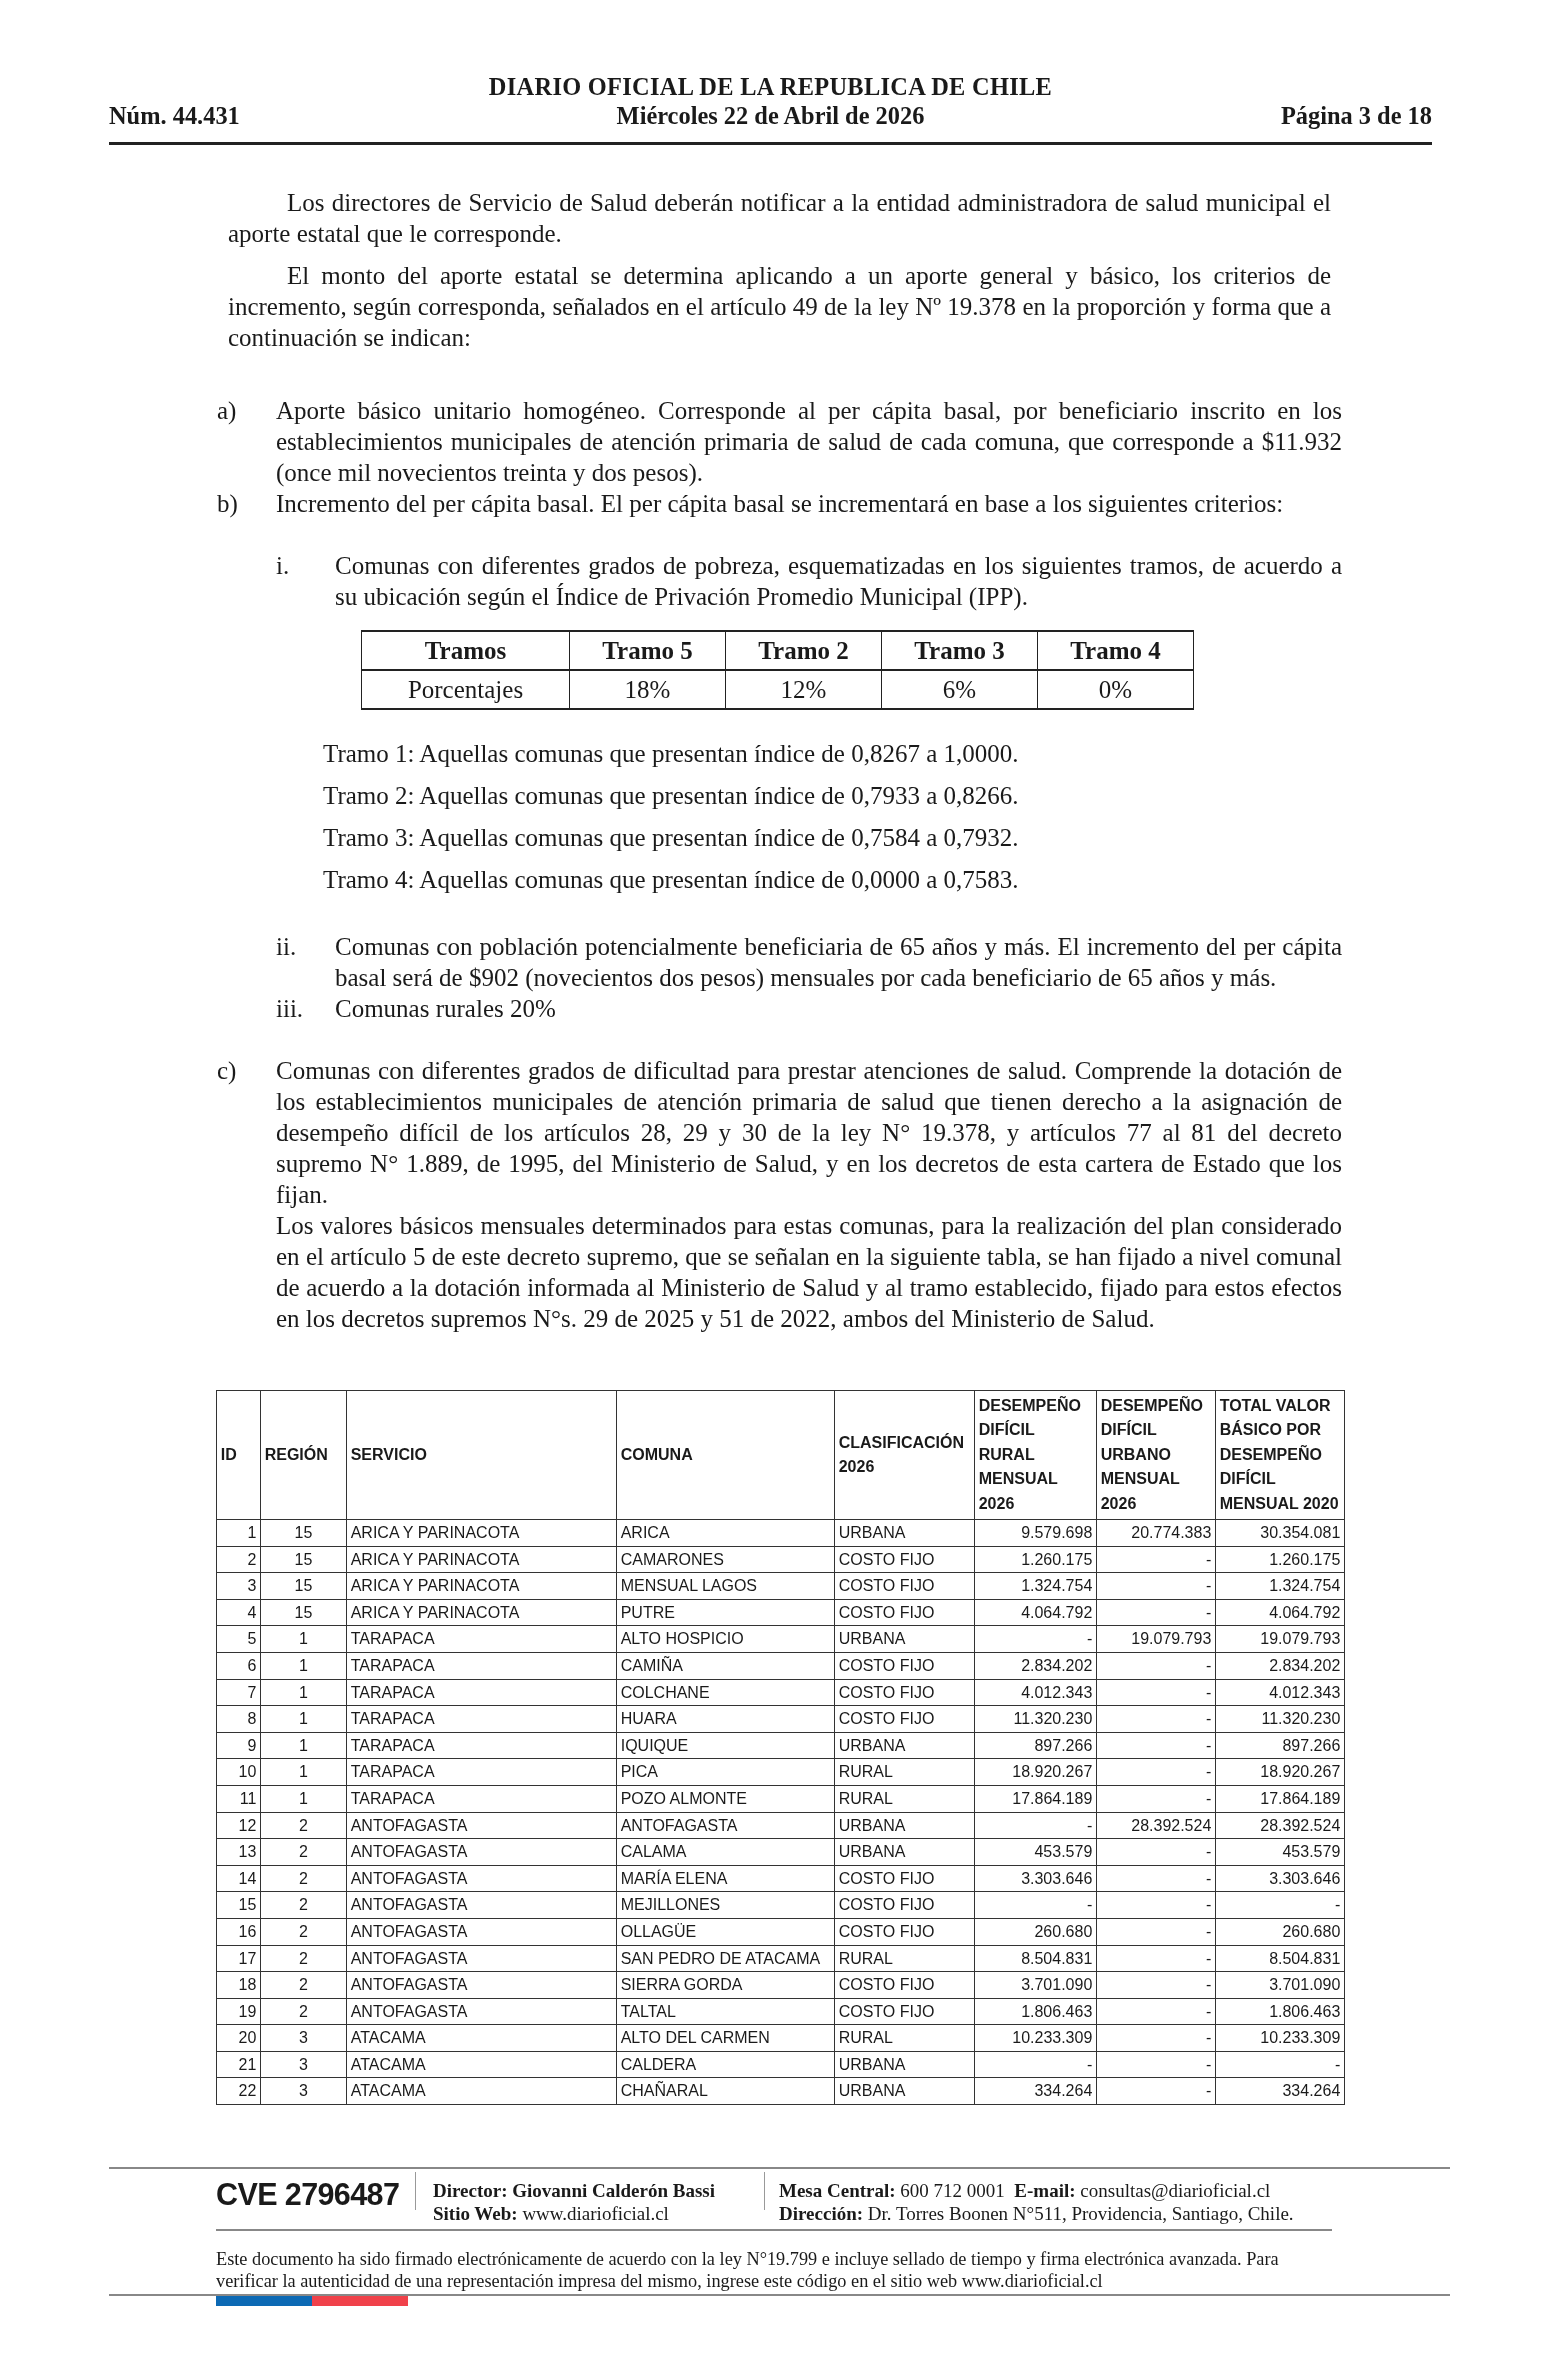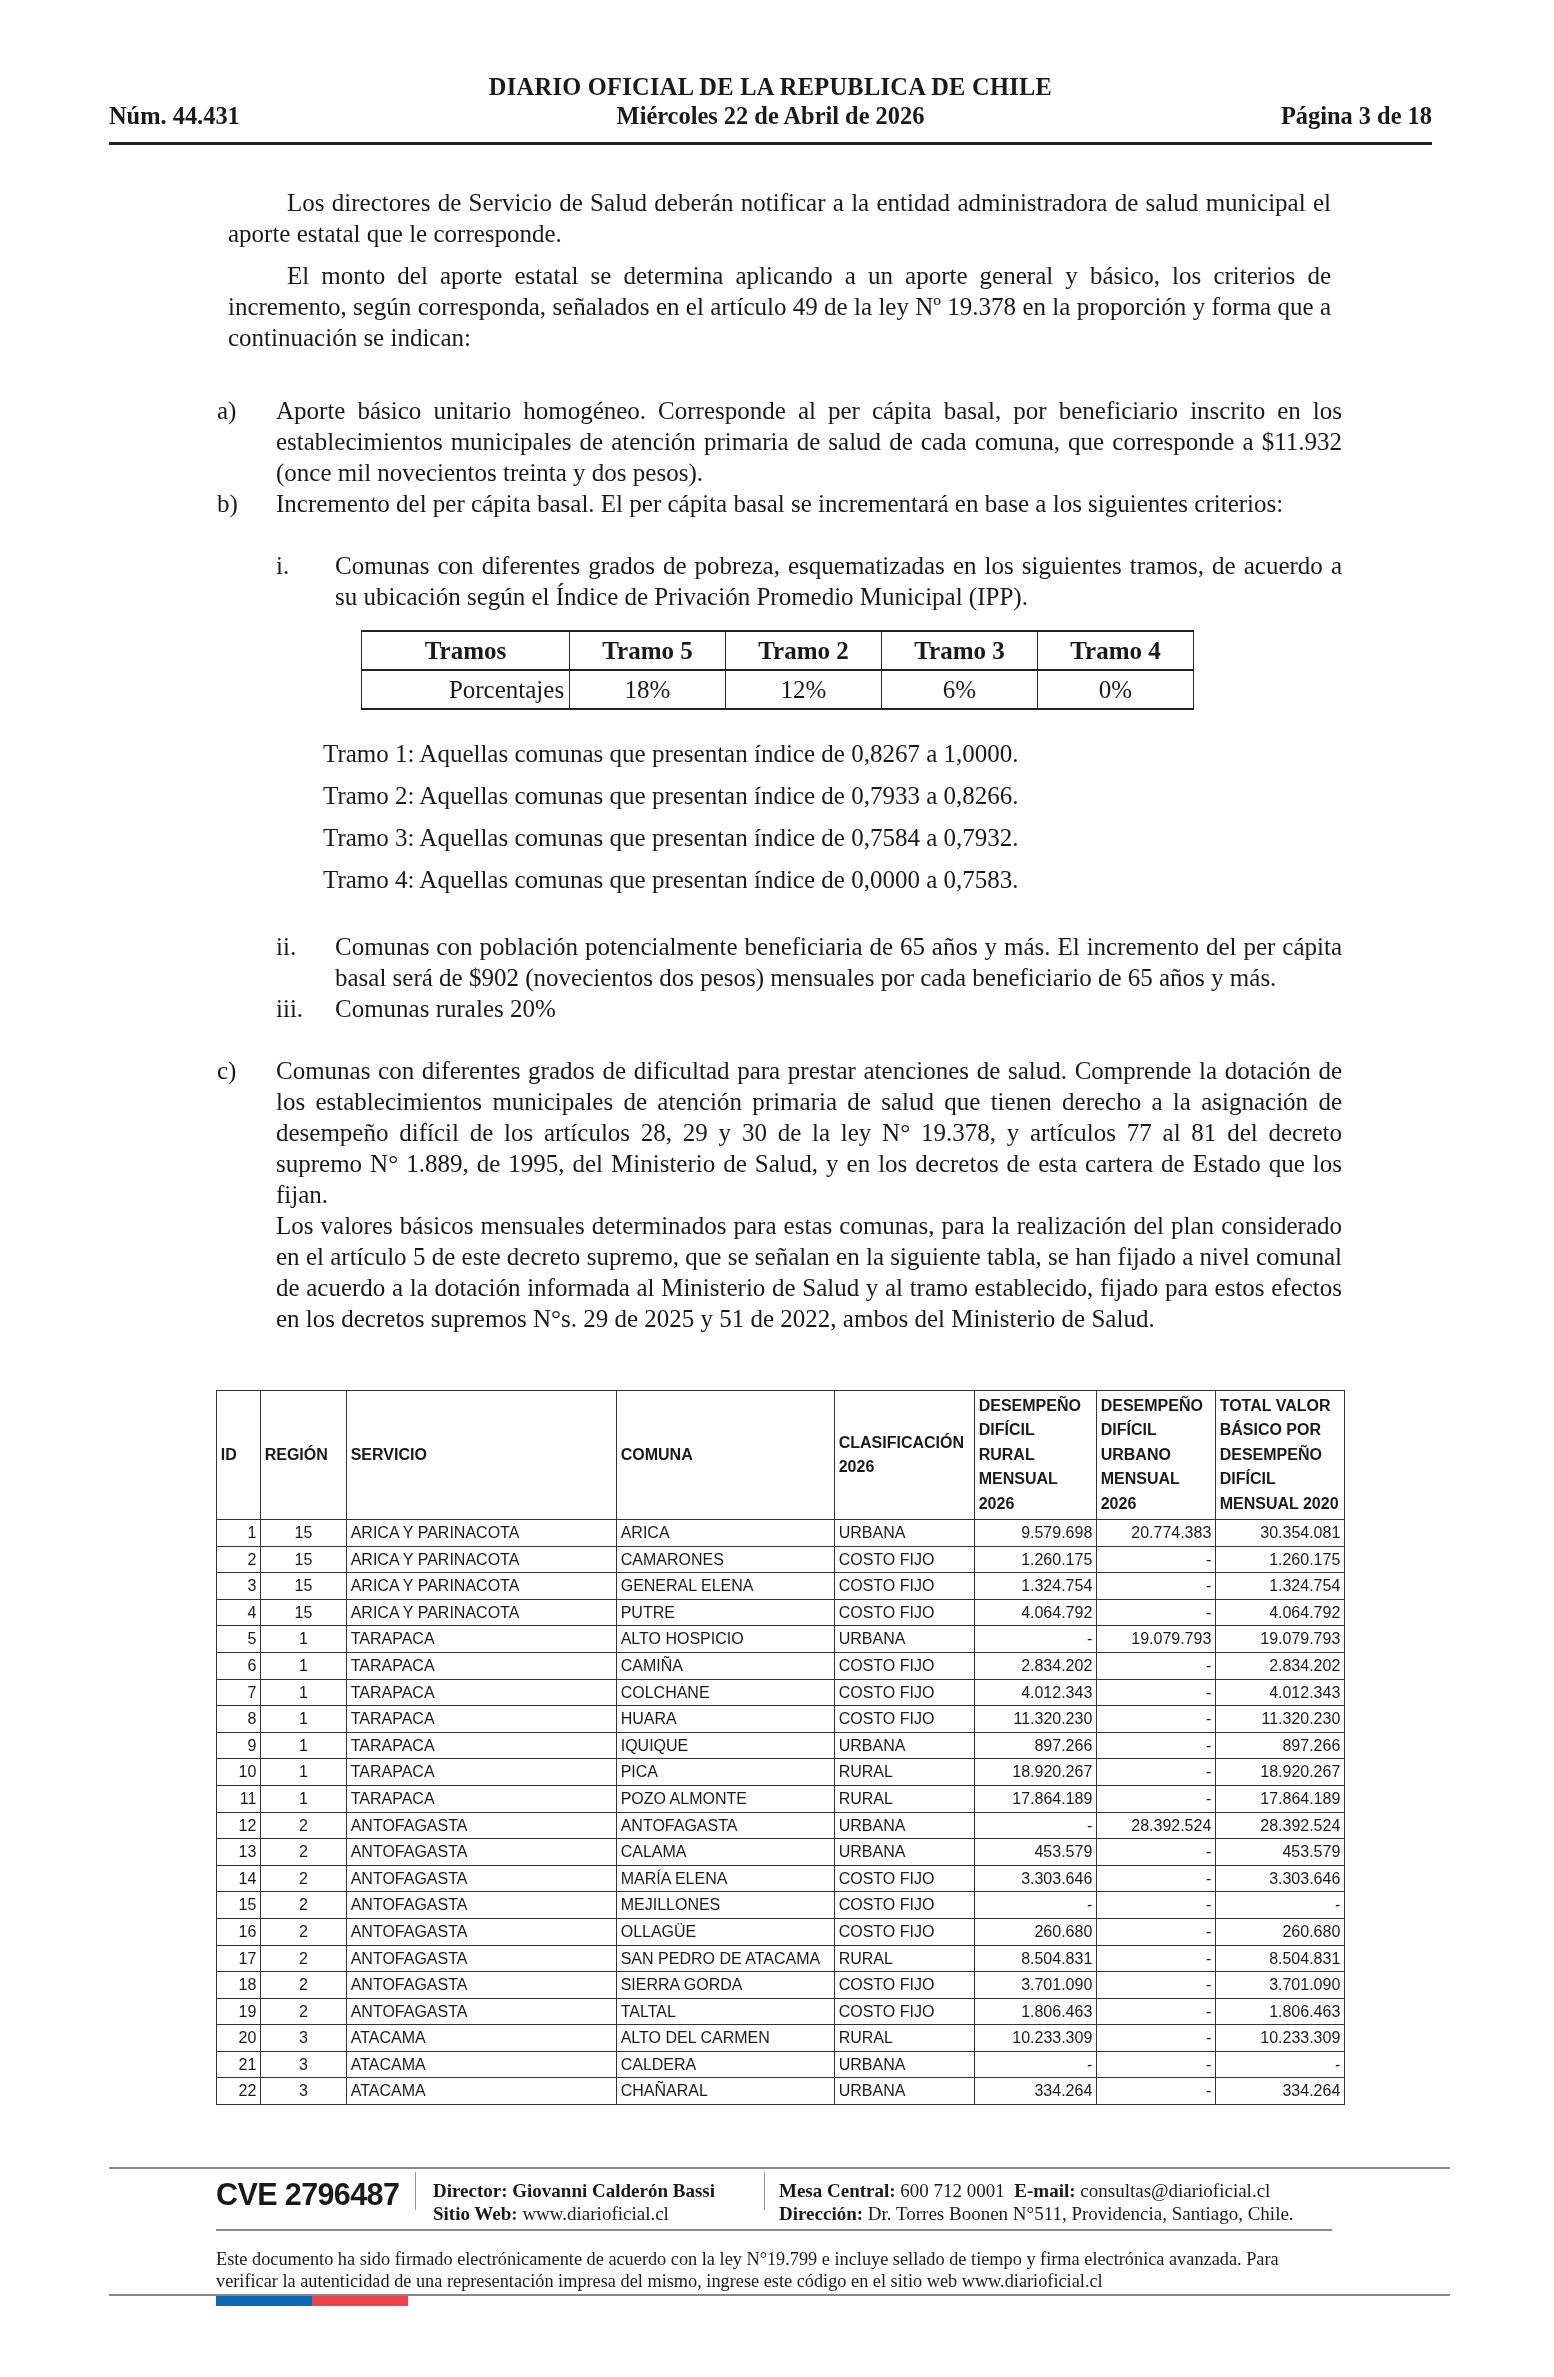--- a/index.html
+++ b/index.html
@@ -29,21 +29,21 @@
   .gap-m { height: 24.4px; }
 
   
   .tramos-wrap { padding-left: 144px; margin-top: 18.3px; margin-bottom: 28px; }
   table.tramos { border-collapse: collapse; font-size: 25px; }
   table.tramos th, table.tramos td { border: 1.2px solid #222; height: 37px; padding: 0 4.9px; }
   table.tramos thead tr { border-top: 2.4px solid #222; border-bottom: 2.4px solid #222; }
   table.tramos tbody tr { border-bottom: 2.4px solid #222; }
   table.tramos th { font-weight: bold; text-align: center; }
   table.tramos td { text-align: center; }
-  table.tramos td.first { text-align: right; }
+  table.tramos td.first { text-align: center; }
   .ranges { padding-left: 95px; }
 
   
   .big-wrap { position: absolute; left: 216px; top: 1390px; width: 1127px; }
   table.big { border-collapse: collapse; width: 1127px; font-size: 16px; table-layout: fixed; }
   table.big th, table.big td { border: 0.9px solid #333; padding: 0 3.7px; }
   table.big thead tr { border-top: 1.8px solid #333; border-bottom: 1.8px solid #333; }
   table.big th { font-weight: bold; text-align: left; line-height: 24.4px; font-size: 16px; height: 128px; }
   table.big td { height: 25.6px; line-height: 25.6px; white-space: nowrap; overflow: hidden; }
   table.big tbody tr { border-bottom: 1.5px solid #444; }
@@ -195,21 +195,21 @@
           <td>CAMARONES</td>
           <td>COSTO FIJO</td>
           <td class="num">1.260.175</td>
           <td class="num">-</td>
           <td class="num">1.260.175</td>
         </tr>
         <tr>
           <td class="num">3</td>
           <td class="ctr">15</td>
           <td>ARICA Y PARINACOTA</td>
-          <td>GENERAL ELENA</td>
+          <td>MENSUAL LAGOS</td>
           <td>COSTO FIJO</td>
           <td class="num">1.324.754</td>
           <td class="num">-</td>
           <td class="num">1.324.754</td>
         </tr>
         <tr>
           <td class="num">4</td>
           <td class="ctr">15</td>
           <td>ARICA Y PARINACOTA</td>
           <td>PUTRE</td>

